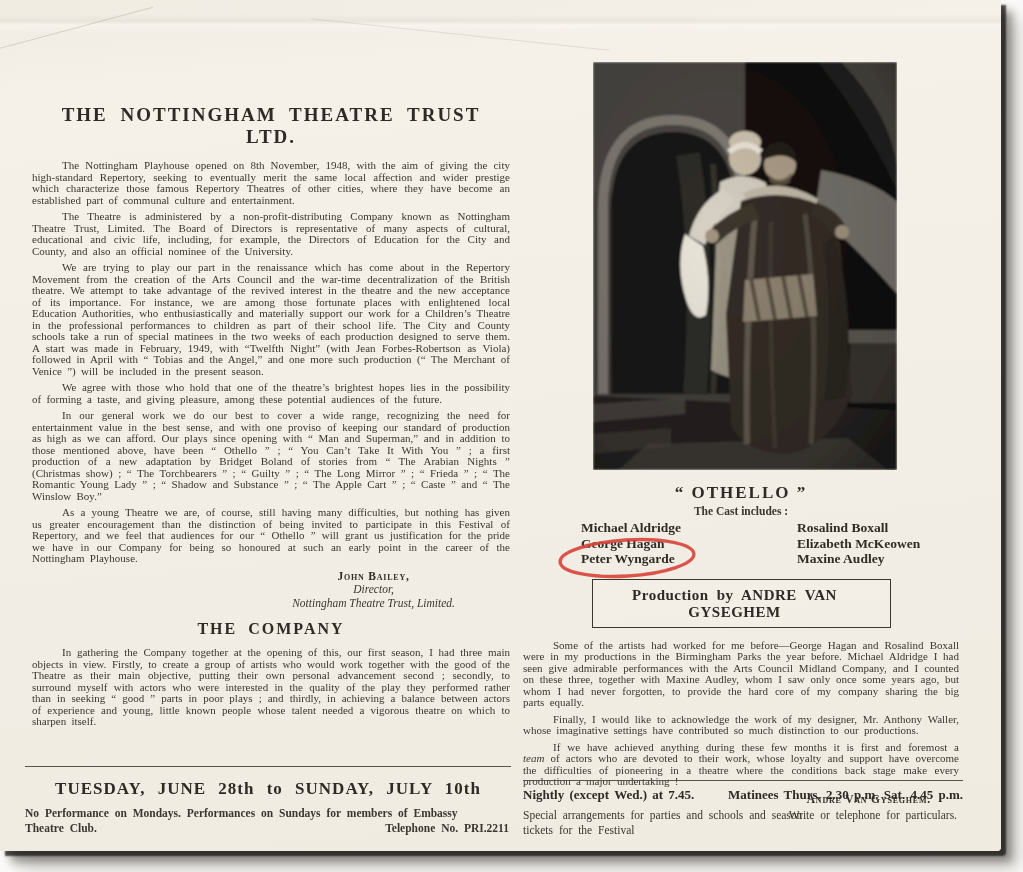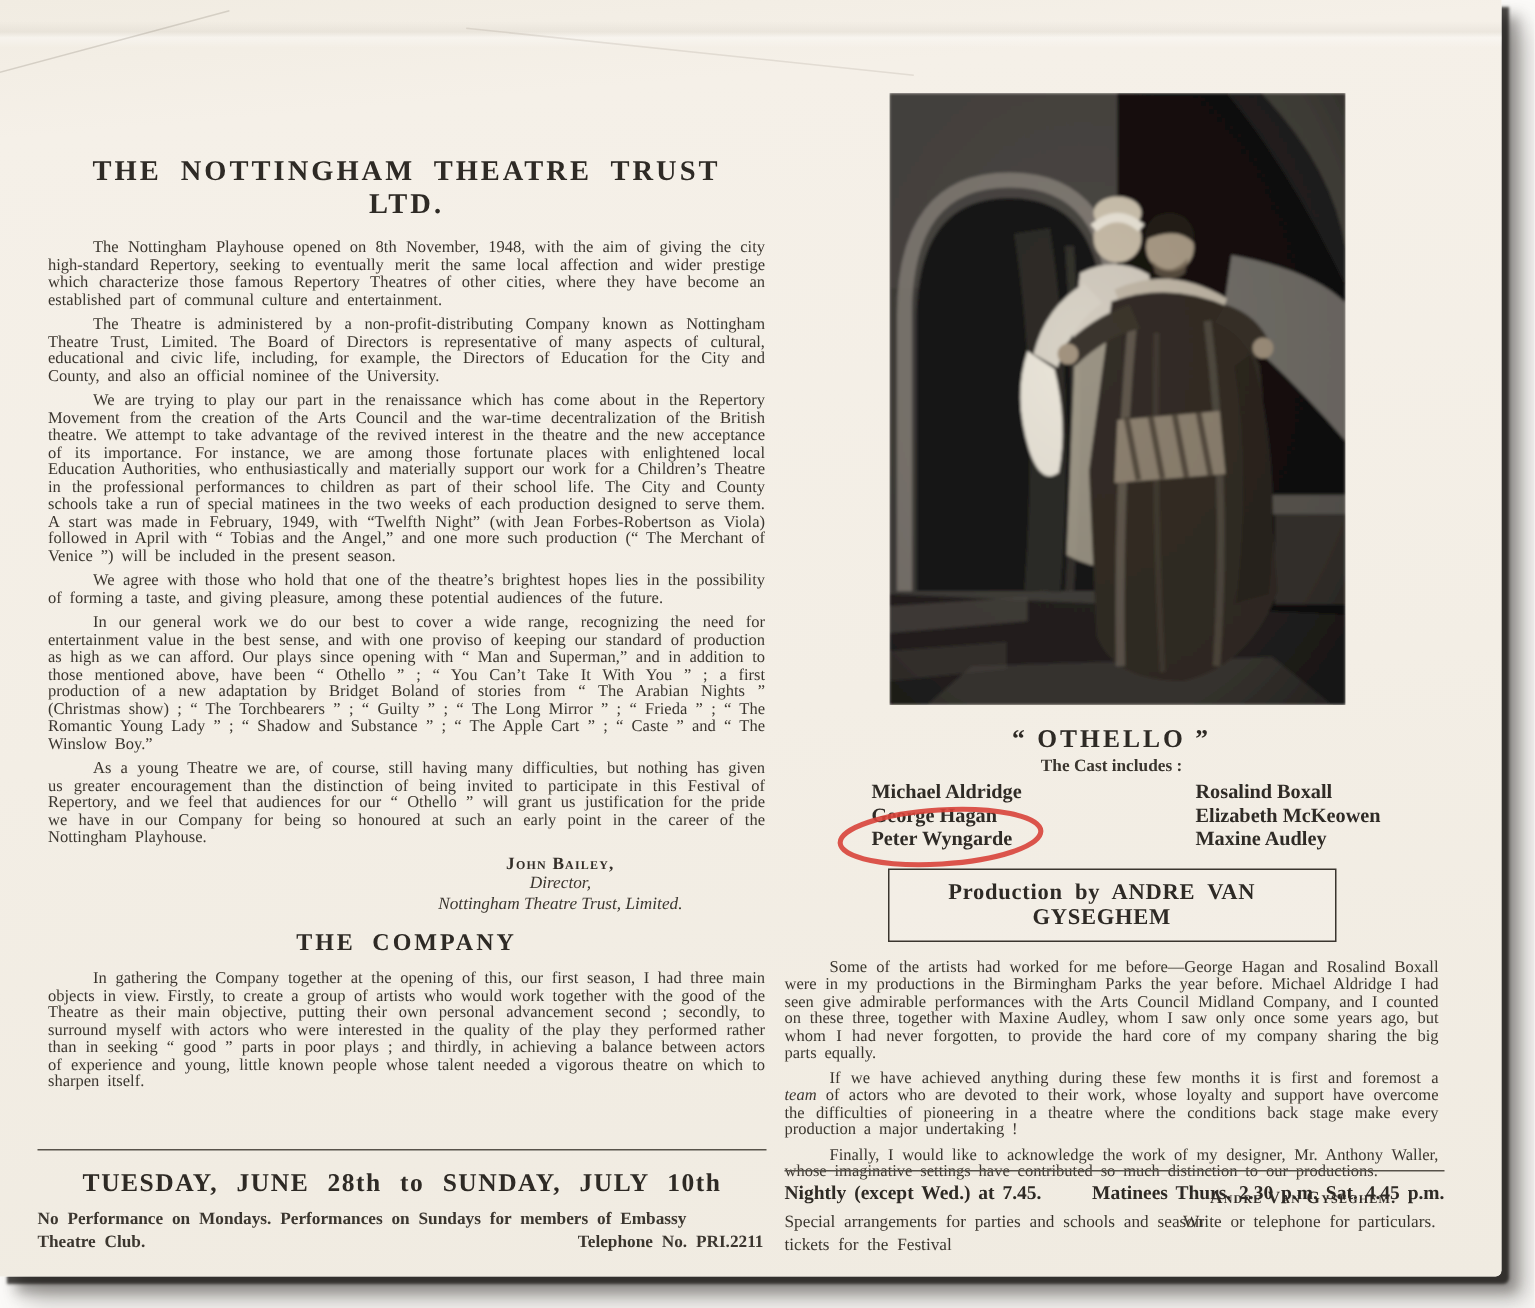--- a/index.html
+++ b/index.html
@@ -208,22 +208,22 @@
       </div>
       <svg class="annotation-svg" width="436" height="64" viewBox="0 0 436 64" xmlns="http://www.w3.org/2000/svg">
         <ellipse cx="104" cy="38" rx="67" ry="18" fill="none" stroke="#d8423a" stroke-width="3.4" opacity="0.9" transform="rotate(-3.5 104 38)"></ellipse>
       </svg>
     </div>
 
     <div class="production-box">Production by ANDRE VAN GYSEGHEM</div>
 
     <div class="rc-paras">
       <p class="body">Some of the artists had worked for me before—George Hagan and Rosalind Boxall were in my productions in the Birmingham Parks the year before.  Michael Aldridge I had seen give admirable performances with the Arts Council Midland Company, and I counted on these three, together with Maxine Audley, whom I saw only once some years ago, but whom I had never forgotten, to provide the hard core of my company sharing the big parts equally.</p>
+      <p class="body">Finally, I would like to acknowledge the work of my designer, Mr. Anthony Waller, whose imaginative settings have contributed so much distinction to our productions.</p>
       <p class="body"><span>If we have achieved anything during these few months it is first and foremost a </span><span class="ital">team</span><span> of actors who are devoted to their work, whose loyalty and support have overcome the difficulties of pioneering in a theatre where the conditions back stage make every production a major undertaking !</span></p>
-      <p class="body">Finally, I would like to acknowledge the work of my designer, Mr. Anthony Waller, whose imaginative settings have contributed so much distinction to our productions.</p>
     </div>
     <div class="sig-right sc">Andre Van Gyseghem.</div>
   </div>
 
   <div class="footer-right">
     <hr class="rule">
     <div class="times-row">
       <span>Nightly (except Wed.) at 7.45.</span>
       <span>Matinees Thurs. 2.30 p.m. Sat. 4.45 p.m.</span>
     </div>

